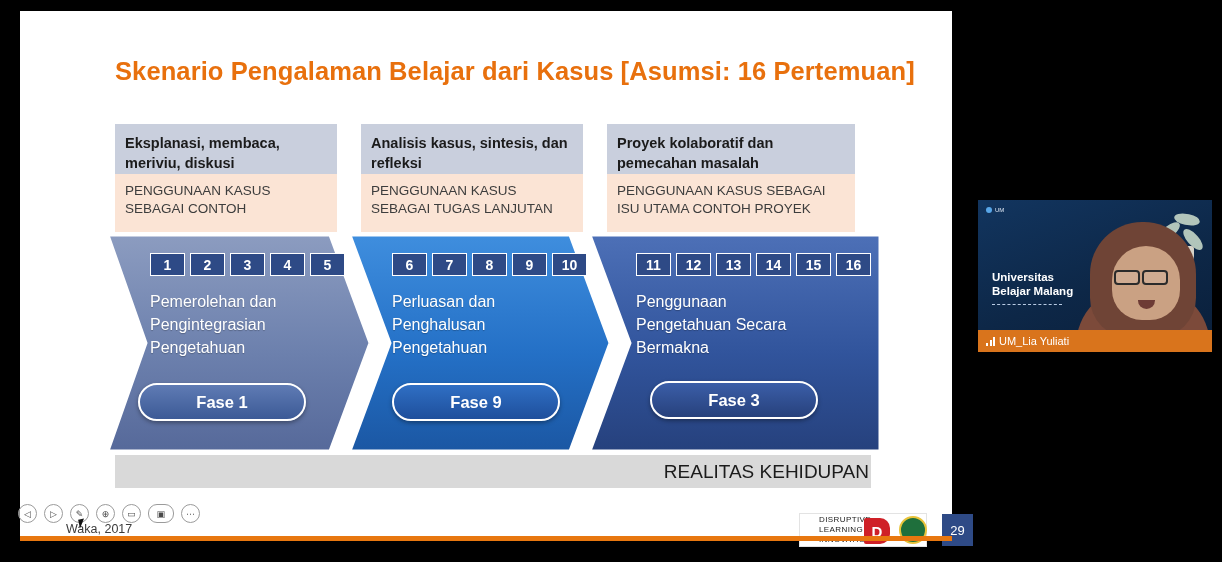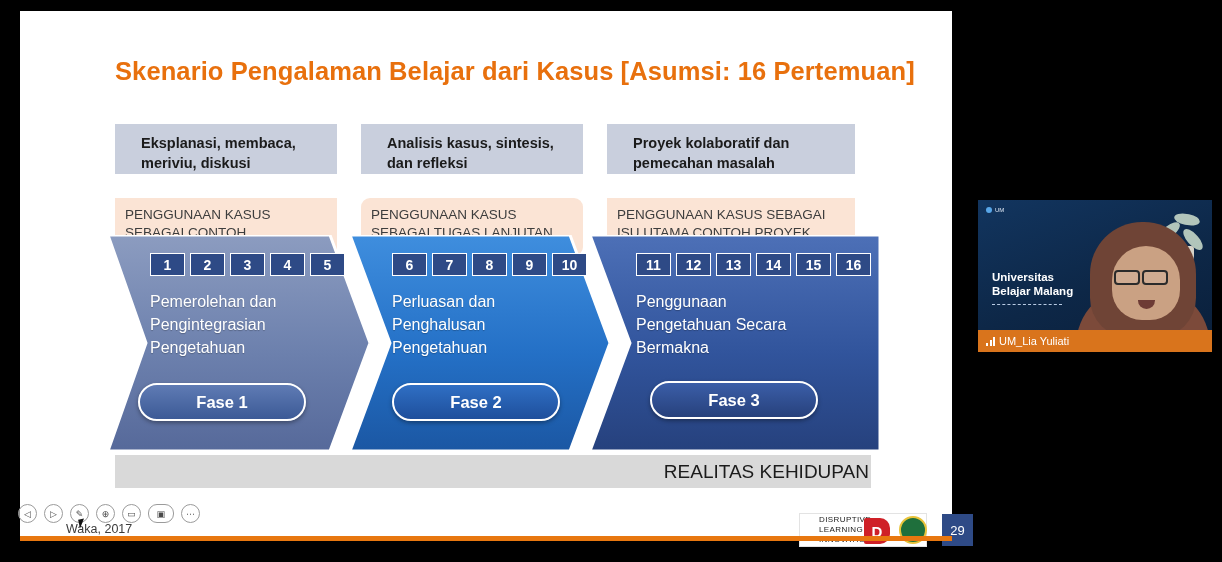--- a/index.html
+++ b/index.html
@@ -54,38 +54,37 @@
   .topbox {
     position: absolute;
     box-sizing: border-box;
   }
   .topbox .head {
     background: #c9cfdd;
     color: #1b1b1b;
     font-weight: bold;
     font-size: 14.5px;
     line-height: 20px;
-    padding: 9px 10px 9px 26px;
+    padding: 9px 10px 9px 10px;
     box-sizing: border-box;
   }
   .topbox .body {
     background: #fbe4d5;
     color: #3d3d3d;
     font-size: 13.5px;
     line-height: 18px;
     padding: 8px 10px 10px 10px;
     box-sizing: border-box;
-    margin-top: 24px;
   }
   #topbox-1 { left: 95px;  top: 113px; width: 222px; }
   #topbox-1 .head { height: 50px; }
   #topbox-1 .body { height: 58px; }
   #topbox-2 { left: 341px; top: 113px; width: 222px; }
   #topbox-2 .head { height: 50px; }
-  #topbox-2 .body { height: 58px; border-radius: 9px; }
+  #topbox-2 .body { height: 58px; }
   #topbox-3 { left: 587px; top: 113px; width: 248px; }
   #topbox-3 .head { height: 50px; }
   #topbox-3 .body { height: 58px; }
 
   
   .chevron {
     position: absolute;
     box-sizing: border-box;
   }
   .chev-shape {
@@ -501,21 +500,21 @@
       <div class="chev-inner">
         <div class="num-row">
           <div class="num-cell">6</div>
           <div class="num-cell">7</div>
           <div class="num-cell">8</div>
           <div class="num-cell">9</div>
           <div class="num-cell">10</div>
         </div>
         <div class="chev-text" style="width:165px">Perluasan dan Penghalusan Pengetahuan</div>
       </div>
-      <div class="phase-pill">Fase 2</div>
+      <div class="phase-pill">Fase 9</div>
     </div>
 
     <div class="chevron" id="chev-3">
       <svg class="chev-shape" viewBox="0 0 290 216" preserveAspectRatio="none">
         <defs>
           <linearGradient id="g3" x1="0" y1="0" x2="0" y2="1">
             <stop offset="0%" stop-color="#4d70b7"></stop>
             <stop offset="55%" stop-color="#31549c"></stop>
             <stop offset="100%" stop-color="#26417d"></stop>
           </linearGradient>

